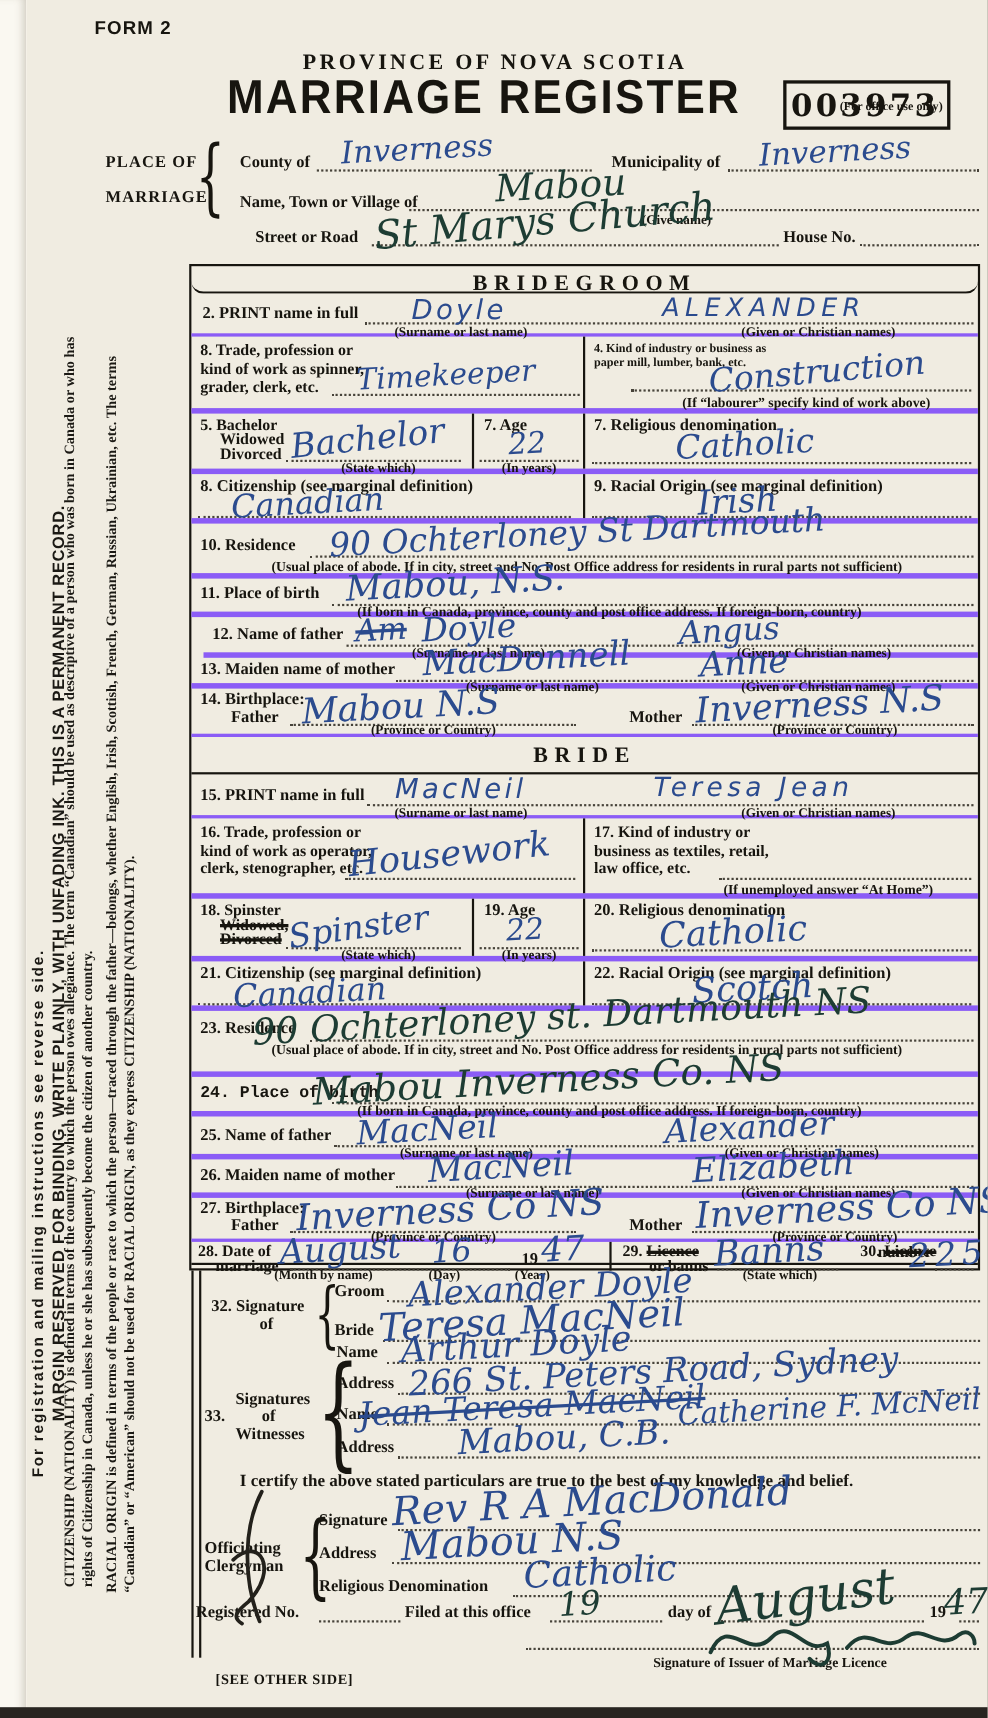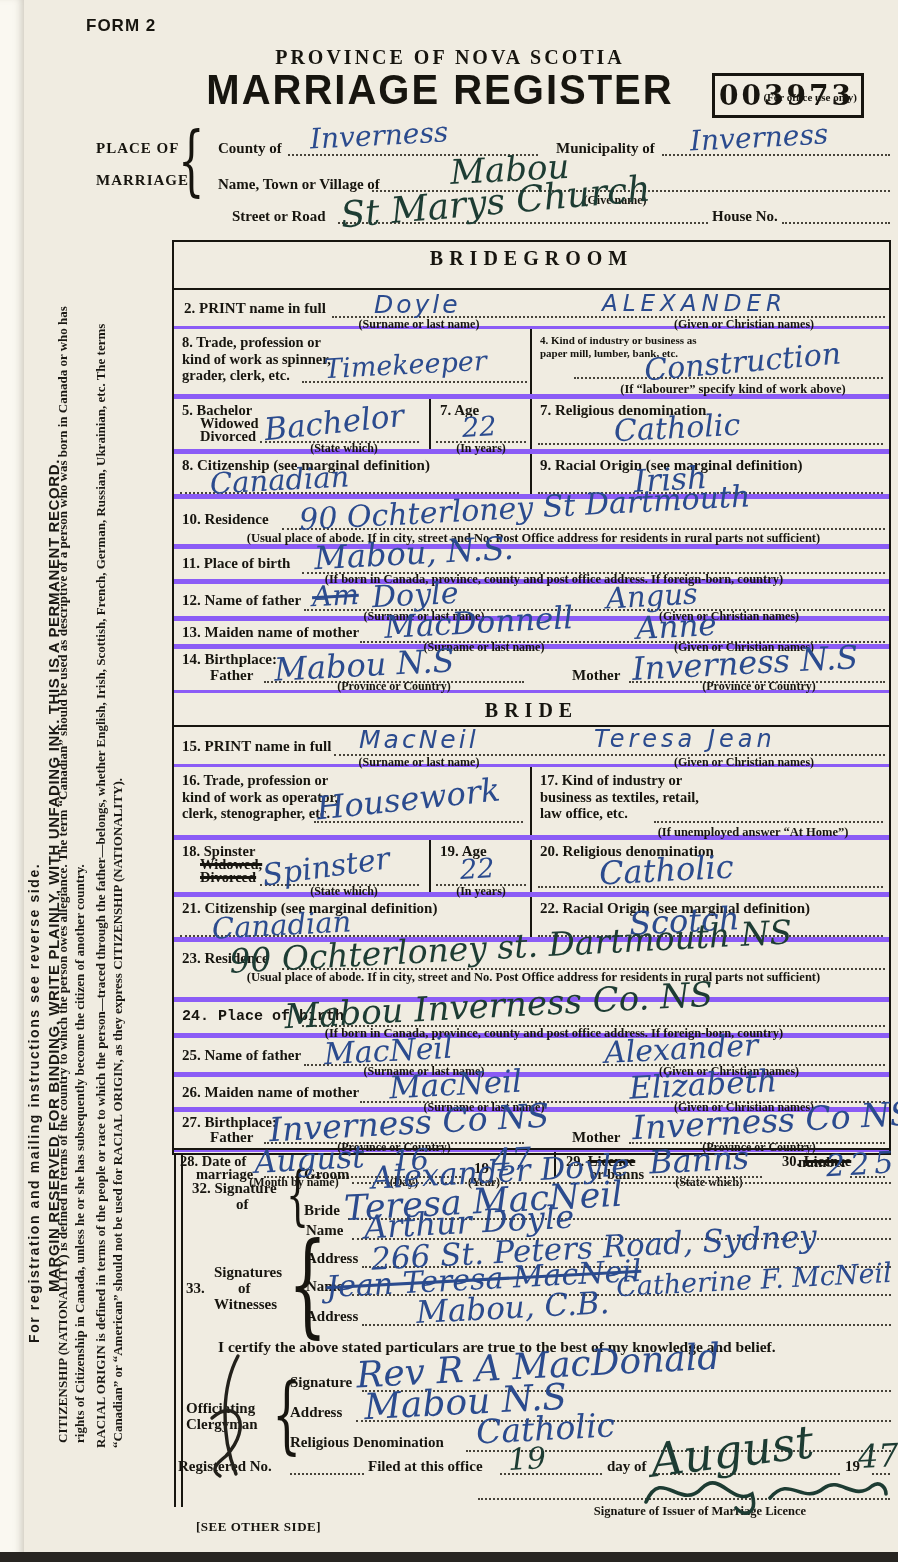--- a/index.html
+++ b/index.html
@@ -70,21 +70,21 @@
   <div class="pl" style="left:712px; top:208px;">House No.</div>
   <div class="dots" style="left:782px; top:222px; width:108px;"></div>
 
   <div class="vtext" style="left:42px; top:1327px; font-family:'Liberation Sans',sans-serif; font-size:14px; letter-spacing:1.6px;">For registration and mailing instructions see reverse side.</div>
   <div class="vtext" style="left:62px; top:1275px; font-family:'Liberation Sans',sans-serif; font-size:15px; letter-spacing:0.6px;">MARGIN RESERVED FOR BINDING.  WRITE PLAINLY, WITH UNFADING INK.  THIS IS A PERMANENT RECORD.</div>
   <div class="vwrap" style="left:88px; top:1409px; width:1145px; font-size:13px; line-height:17px;">CITIZENSHIP (NATIONALITY) is defined in terms of the country to which the person owes allegiance.  The term “Canadian” should be used as descriptive of a person who was born in Canada or who has rights of Citizenship in Canada, unless he or she has subsequently become the citizen of another country.</div>
   <div class="vwrap" style="left:126px; top:1414px; width:1150px; font-size:13px; line-height:17px;">RACIAL ORIGIN is defined in terms of the people or race to which the person—traced through the father—belongs, whether English, Irish, Scottish, French, German, Russian, Ukrainian, etc.  The terms “Canadian” or “American” should not be used for RACIAL ORIGIN, as they express CITIZENSHIP (NATIONALITY).</div>
 
   <div style="position:absolute; left:172px; top:240px; width:719px; height:915px; border:2.5px solid #17150f; background:transparent;">
 
-    <div class="band" style="height:48px; line-height:33px;">
+    <div class="band" style="height:25px; line-height:33px;border-radius:11px;">
       <span>BRIDEGROOM</span>
     </div>
 
     <div class="trow" style="height:39px; border-bottom-width:3px;">
       <div class="pl" style="left:10px; top:10px;"><span>2.</span>
         <span>PRINT</span>
         <span style="font-weight:bold;">name in full</span></div>
       <div class="dots" style="left:158px; right:4px; top:26px;"></div>
       <span class="hwp" style="left:200px; top:2px; font-size:25px;">Doyle</span>
       <span class="hwp" style="left:428px; top:2px; font-size:23px; letter-spacing:5px;">ALEXANDER</span>
@@ -138,21 +138,21 @@
       <div class="cap" style="left:10px; right:6px; top:32px; font-size:12.5px;">(Usual place of abode.  If in city, street and No.  Post Office address for residents in rural parts not sufficient)</div>
     </div>
 
     <div class="trow" style="height:35px;">
       <div class="pl" style="left:8px; top:6px;">11. Place of birth</div>
       <div class="dots" style="left:128px; right:4px; top:23px;"></div>
       <span class="hw" style="left:140px; top:-12px; font-size:32px;">Mabou, N.S.</span>
       <div class="cap" style="left:130px; top:23px; width:500px; font-size:12.5px;">(If born in Canada, province, county and post office address.  If foreign-born, country)</div>
     </div>
 
-    <div class="trow" style="height:37px;">
+    <div class="trow" style="height:37px;margin-left:11px;">
       <div class="pl" style="left:8px; top:8px;">12. Name of father</div>
       <div class="dots" style="left:130px; right:4px; top:25px;"></div>
       <span class="hw strike" style="left:138px; top:-2px; font-size:28px;">Am</span>
       <span class="hw" style="left:198px; top:-4px; font-size:30px;">Doyle</span>
       <span class="hw" style="left:432px; top:-2px; font-size:29px;">Angus</span>
       <div class="cap" style="left:150px; top:25px; width:200px;">(Surname or last name)</div>
       <div class="cap" style="left:440px; top:25px; width:230px;">(Given or Christian names)</div>
     </div>
 
     <div class="trow" style="height:28px;">

